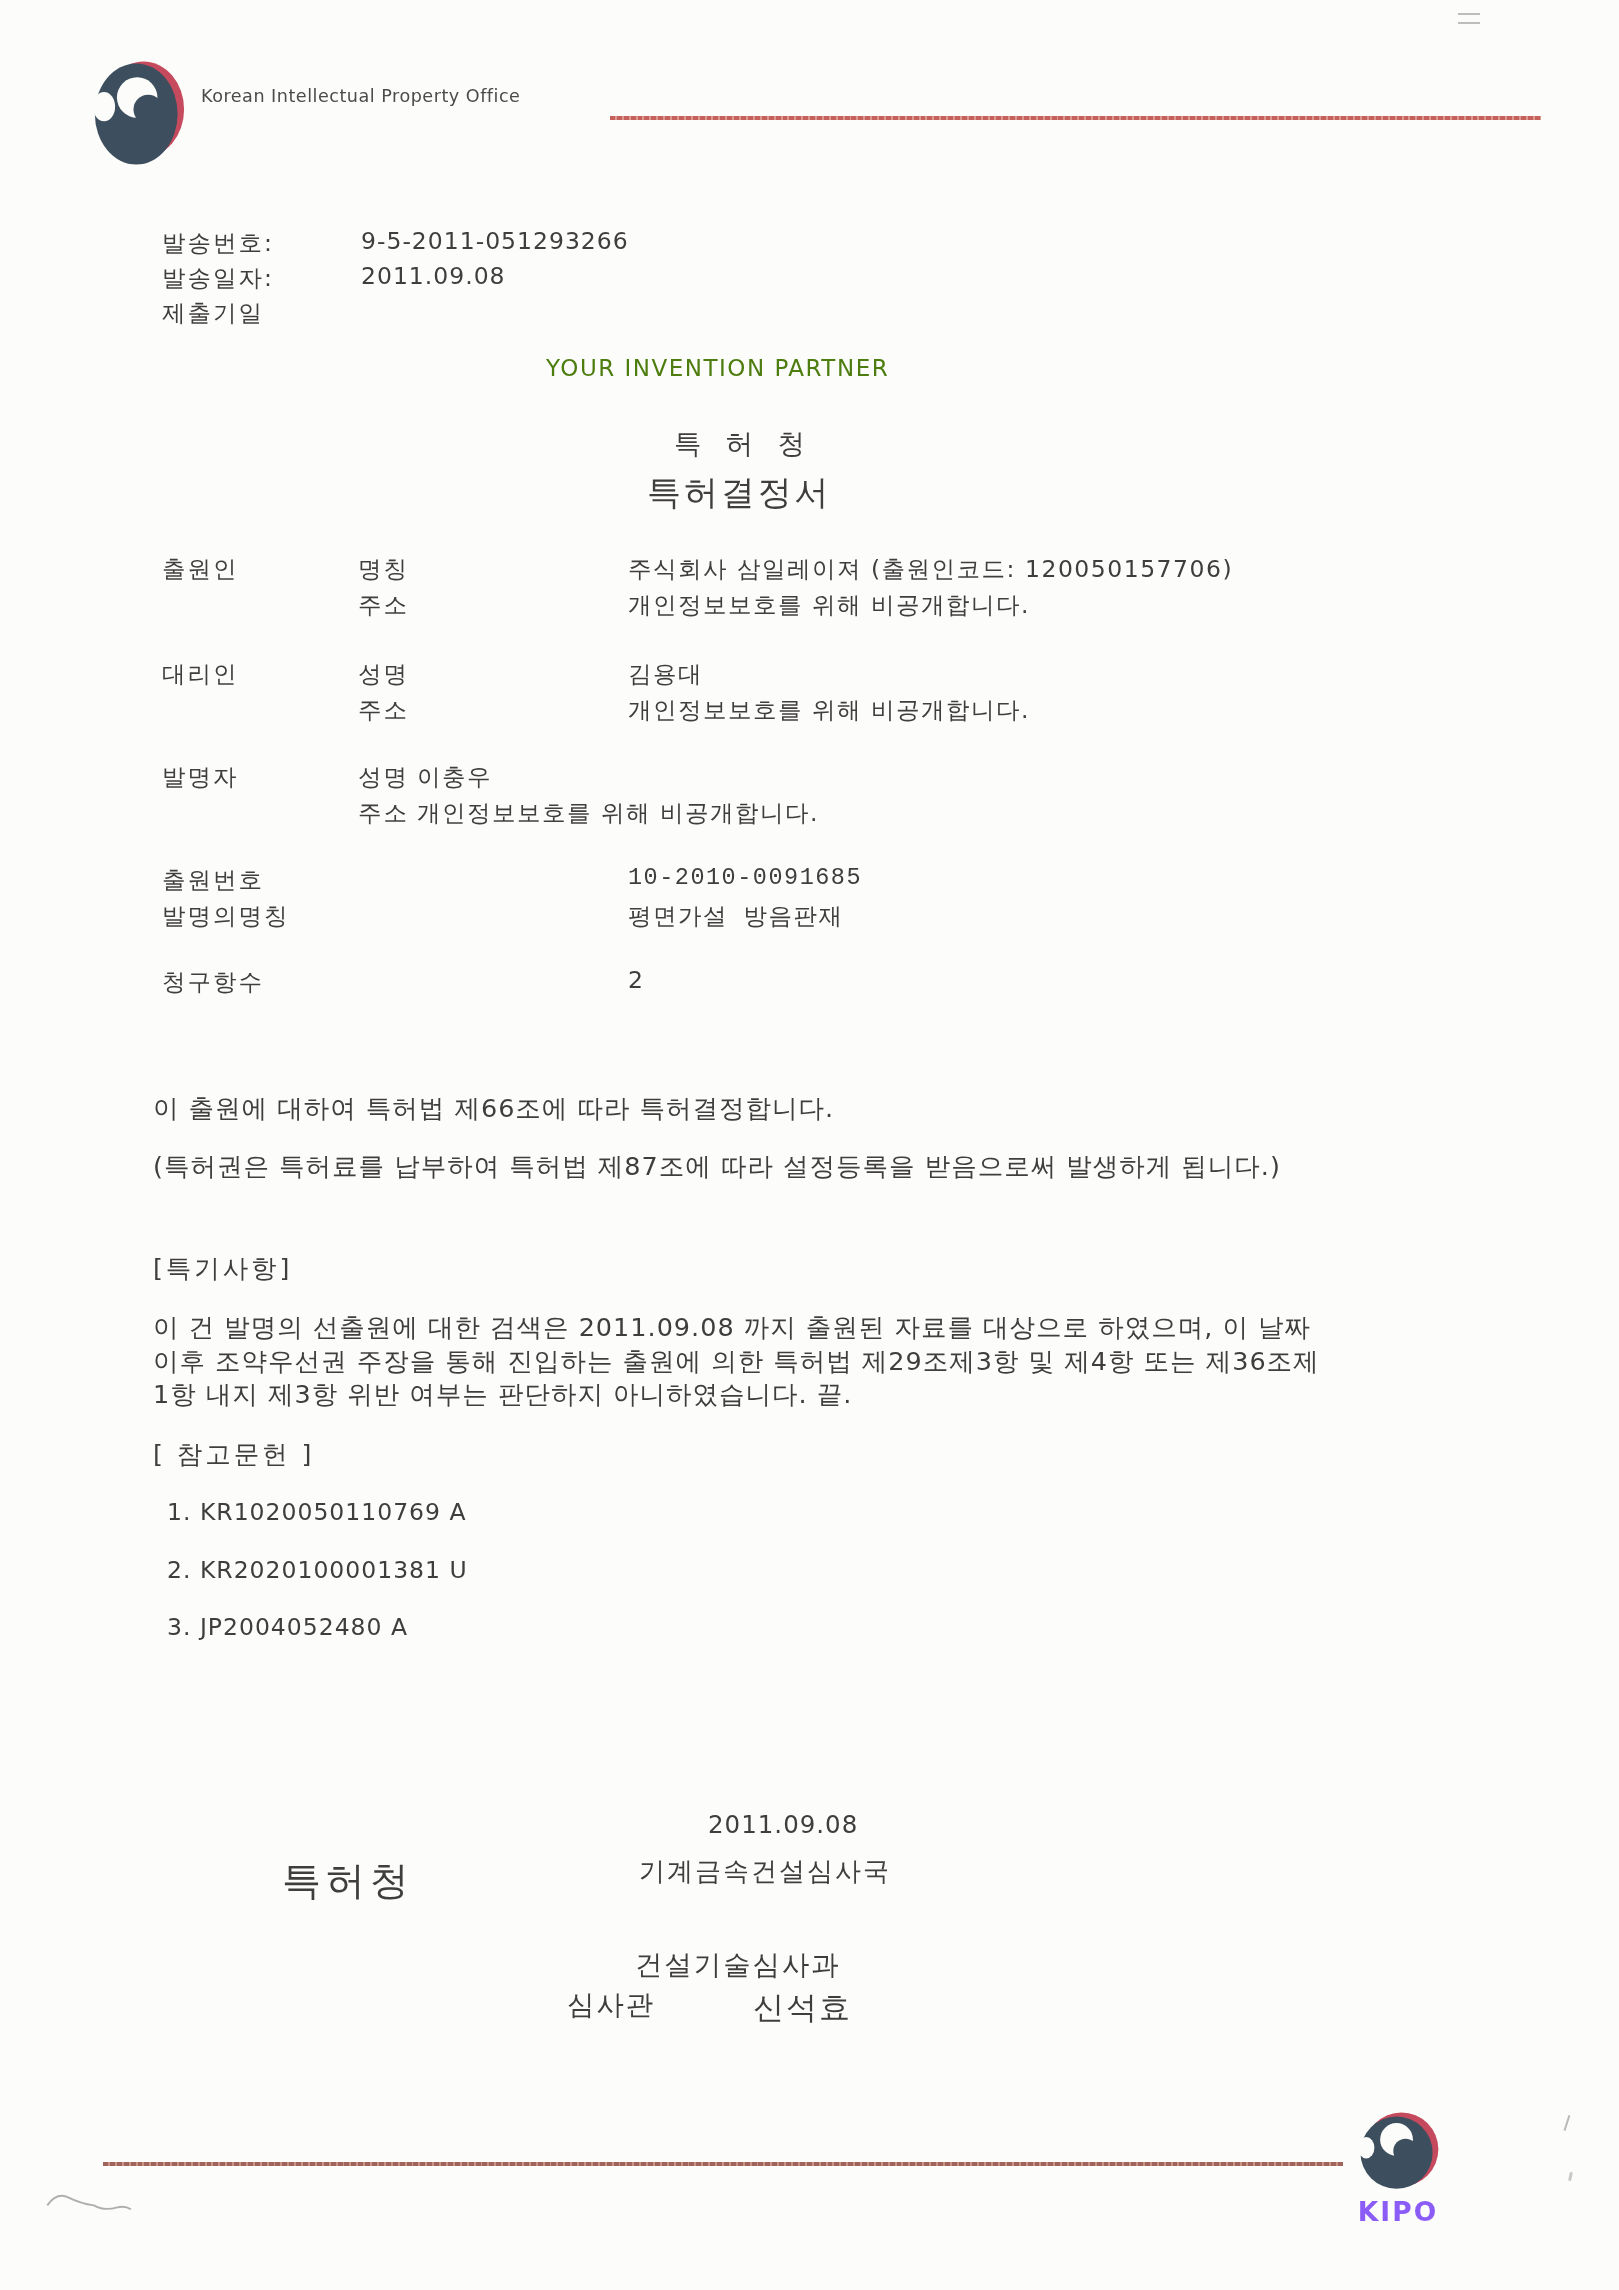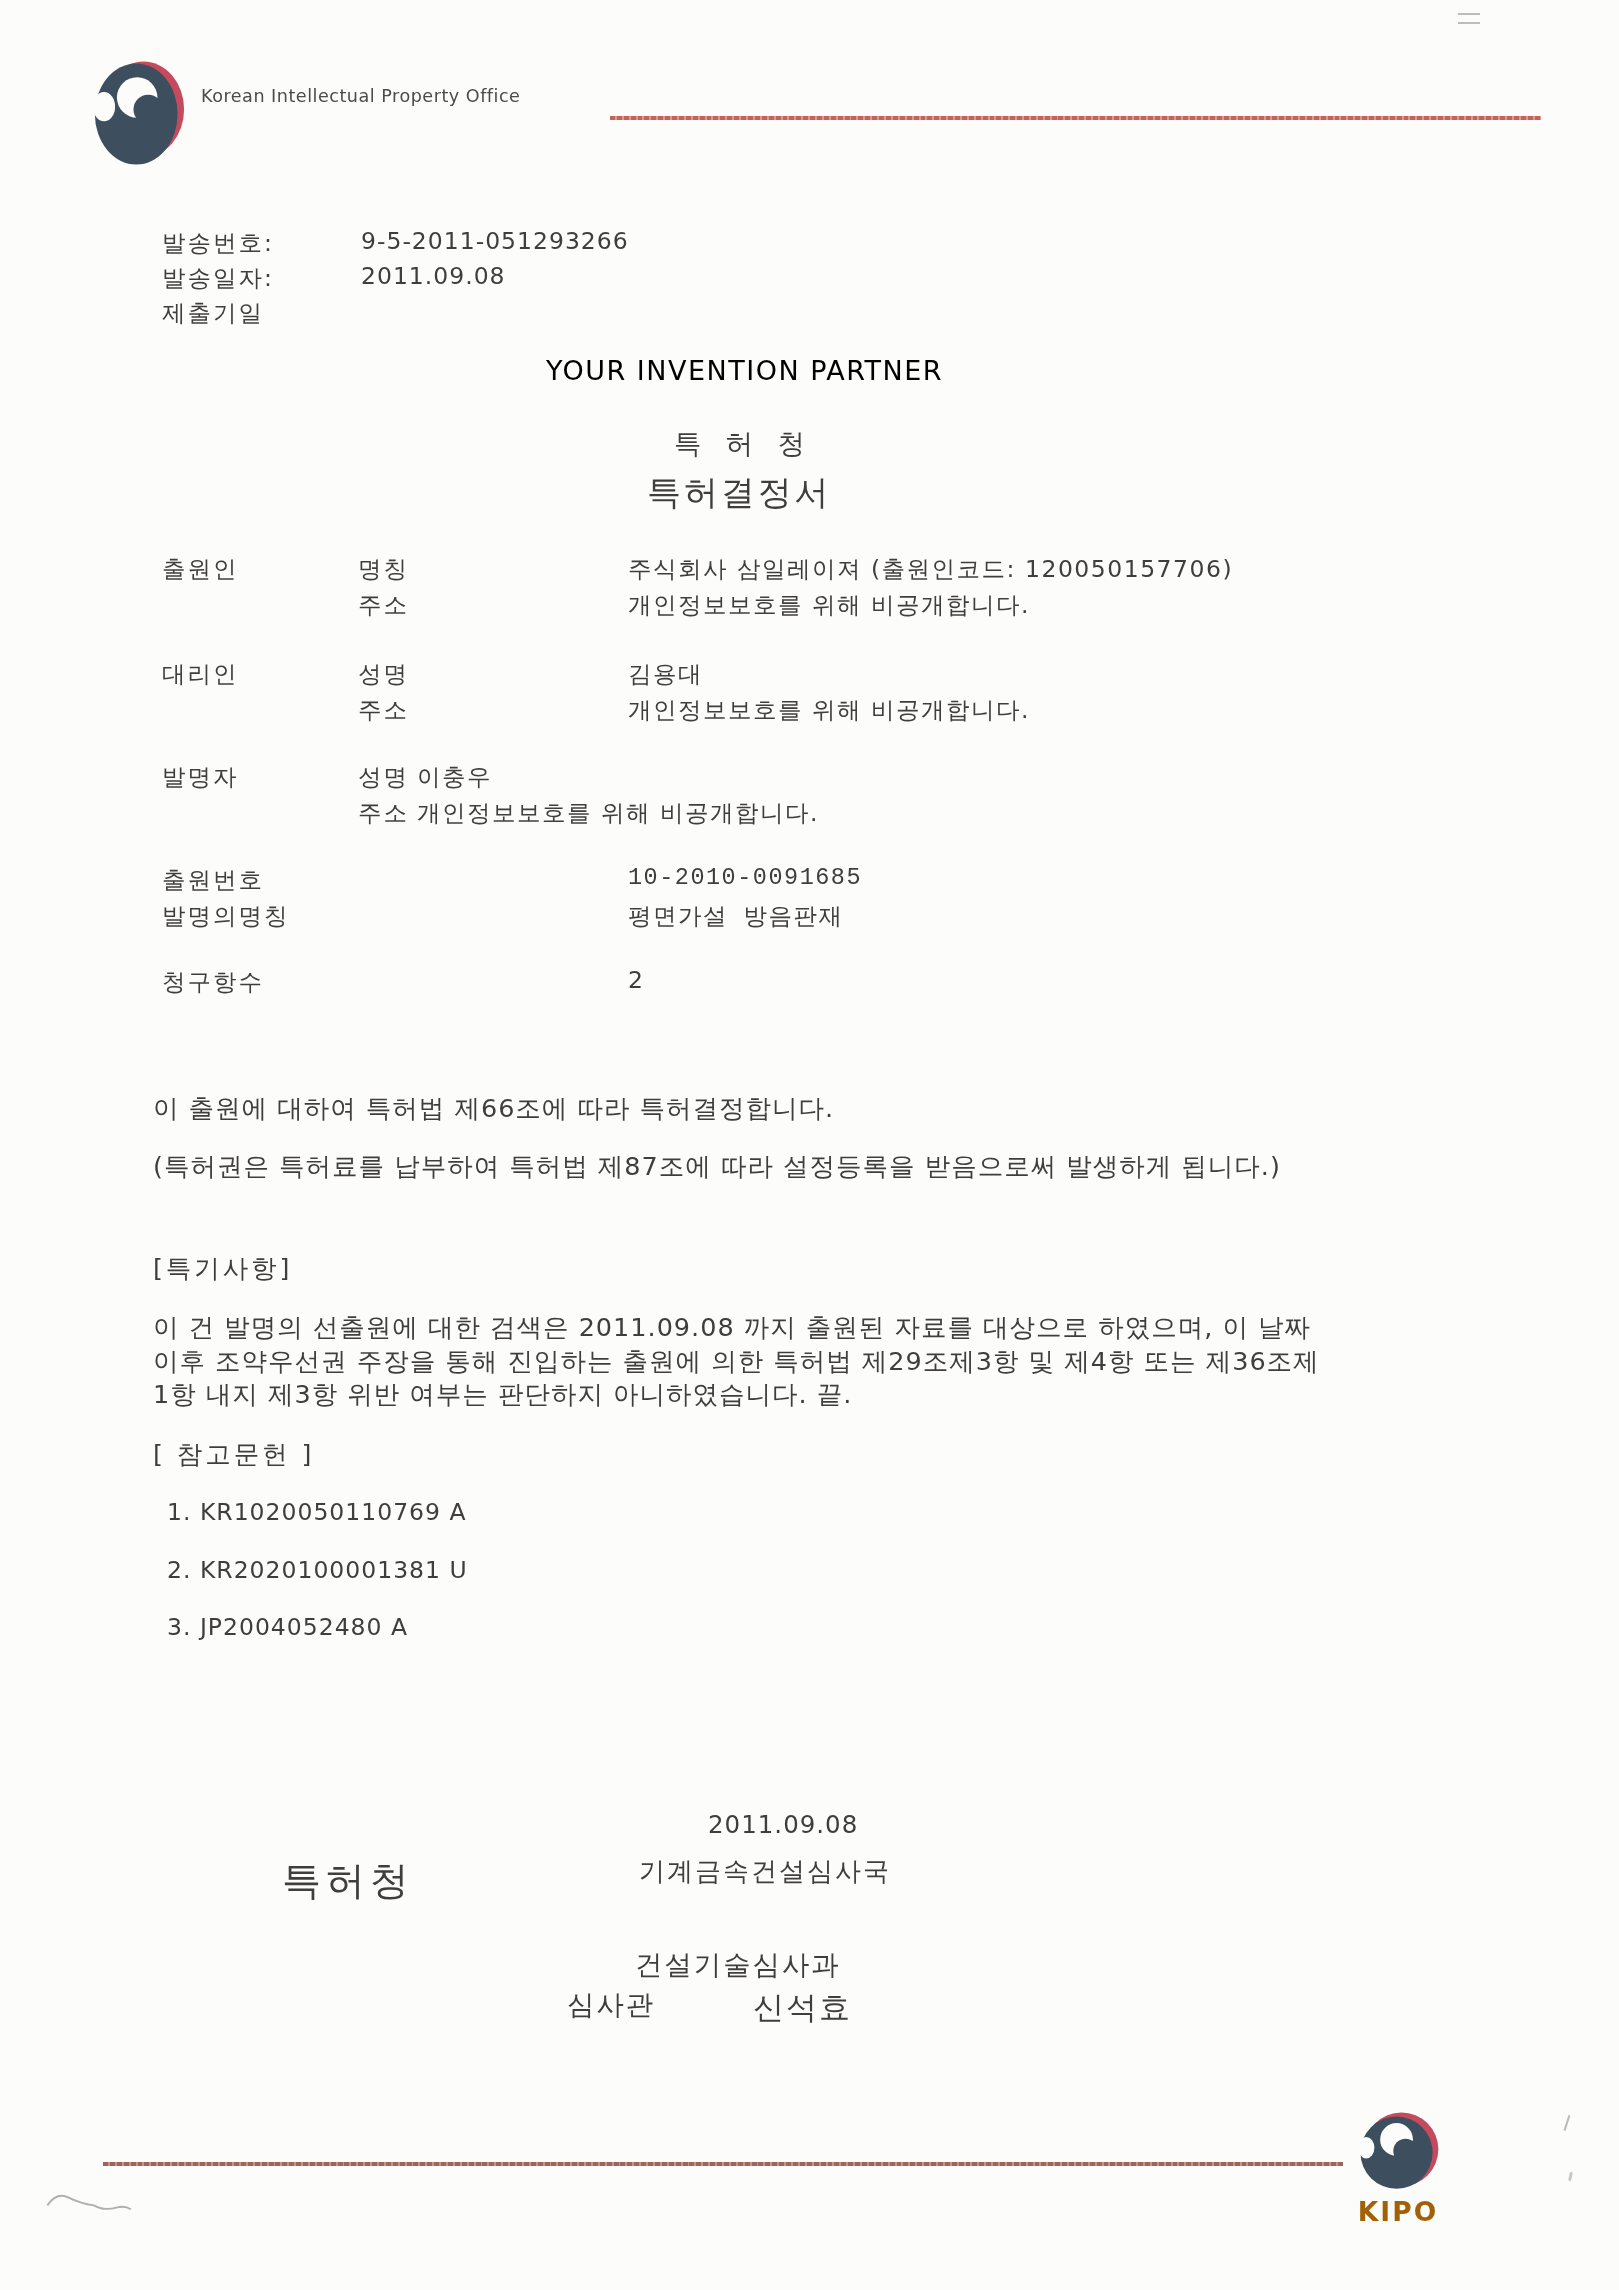--- a/index.html
+++ b/index.html
@@ -15,21 +15,21 @@
   .hdr-logo{position:absolute;left:93px;top:55px;width:92px;height:118px;}
   .org-name{position:absolute;left:201px;top:86px;font-size:17.6px;color:#4b4b4b;letter-spacing:0.5px;}
   .top-rule{position:absolute;left:610px;top:116px;width:931px;height:3.9px;
     background:repeating-linear-gradient(90deg,#bf4f4a 0 4.9px,#d98f85 4.9px 6.9px);opacity:.9;}
   
   .dispatch{position:absolute;left:162px;top:214px;font-size:23.5px;letter-spacing:2px;margin-top:13px;}
   .drow{position:relative;height:35px;width:882px;}
   .d-label{position:absolute;left:0;}
   .d-val{position:absolute;left:199px;letter-spacing:1px;}
   
-  .slogan{position:absolute;left:546px;top:355px;font-size:27px;letter-spacing:1.5px;color:#000000;}
+  .slogan{position:absolute;left:546px;top:355px;font-size:23px;letter-spacing:1.5px;color:#4d7c0f;}
   .office-title{position:absolute;left:674px;top:426px;font-size:27.4px;letter-spacing:7.8px;}
   .doc-title{position:absolute;left:647px;top:470px;font-size:34px;letter-spacing:2.9px;}
   
   .fgroup{position:absolute;left:162px;font-size:23.5px;letter-spacing:2px;}
   .frow{position:relative;height:36px;width:1372px;}
   .f-label{position:absolute;left:0;}
   .f-key{position:absolute;left:196px;}
   .f-val{position:absolute;left:466px;letter-spacing:1.5px;}
   .inventor .f-val{left:255px;}
   .g-applicant{top:553px;}
@@ -55,21 +55,21 @@
   .so-office{position:absolute;left:282px;top:1854px;font-size:39px;letter-spacing:4.9px;}
   .so-bureau{position:absolute;left:639px;top:1854px;font-size:26px;letter-spacing:2px;}
   .so-division{position:absolute;left:635px;top:1947px;font-size:27.4px;letter-spacing:2px;}
   .so-exlabel{position:absolute;left:567px;top:1987px;font-size:27.4px;letter-spacing:2px;}
   .so-exname{position:absolute;left:753px;top:1987px;font-size:31px;letter-spacing:2px;}
   
   .bottom-rule{position:absolute;left:103px;top:2162px;width:1240px;height:3.9px;
     background:repeating-linear-gradient(90deg,#96524b 0 4.9px,#c28a74 4.9px 6.9px);opacity:.9;}
   .ftr-logo{position:absolute;left:1358px;top:2107px;width:82px;height:88px;}
   .ftr-logo-text{position:absolute;left:1349px;top:2196px;width:98px;text-align:center;
-    font-size:26.5px;font-weight:bold;letter-spacing:2px;color:#a16207;}
+    font-size:26.5px;font-weight:bold;letter-spacing:2px;color:#8b5cf6;}
   
   .art-eq{position:absolute;left:1458px;top:12.7px;width:21.6px;height:6.9px;
     border-top:2px solid #8a8a8a;border-bottom:2px solid #8a8a8a;opacity:.55;}
   .art-tick{position:absolute;left:1566px;top:2115px;width:2px;height:15.7px;
     background:#777;transform:rotate(18deg);opacity:.5;}
   .art-comma{position:absolute;left:1569px;top:2172px;width:2.9px;height:8.8px;
     background:#8a8a8a;border-radius:2px;transform:rotate(12deg);opacity:.45;}
   .art-squiggle{position:absolute;left:43px;top:2184px;opacity:.75;}
 </style>
 </head>

